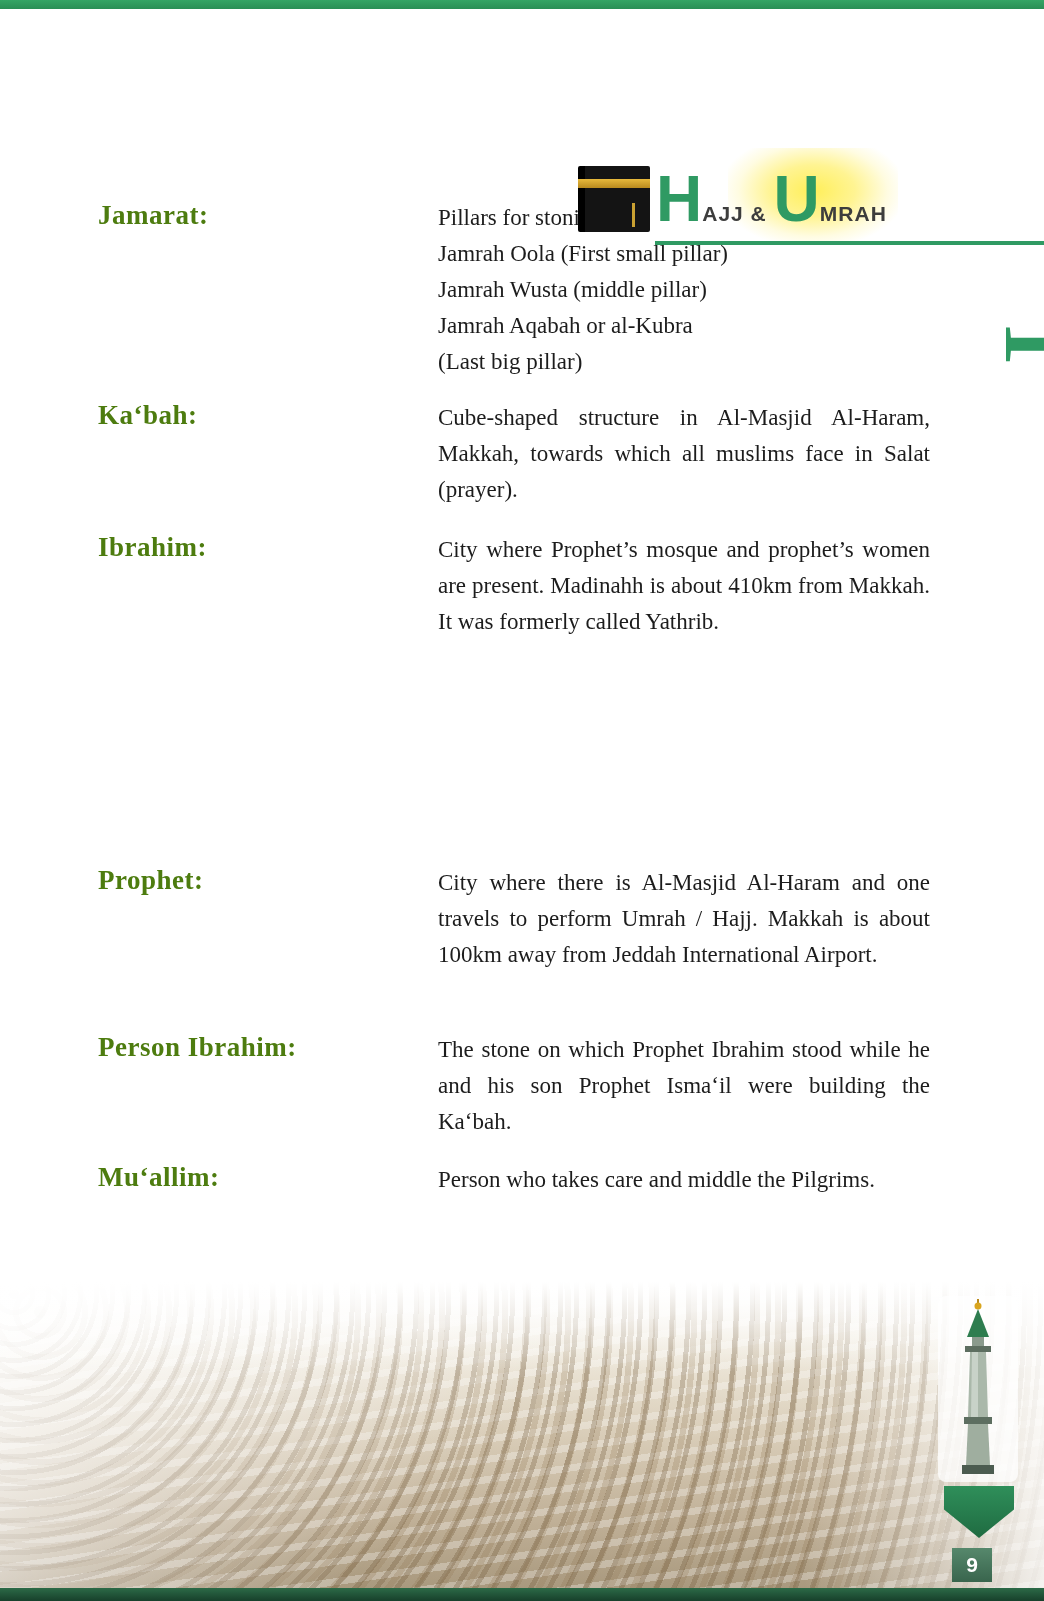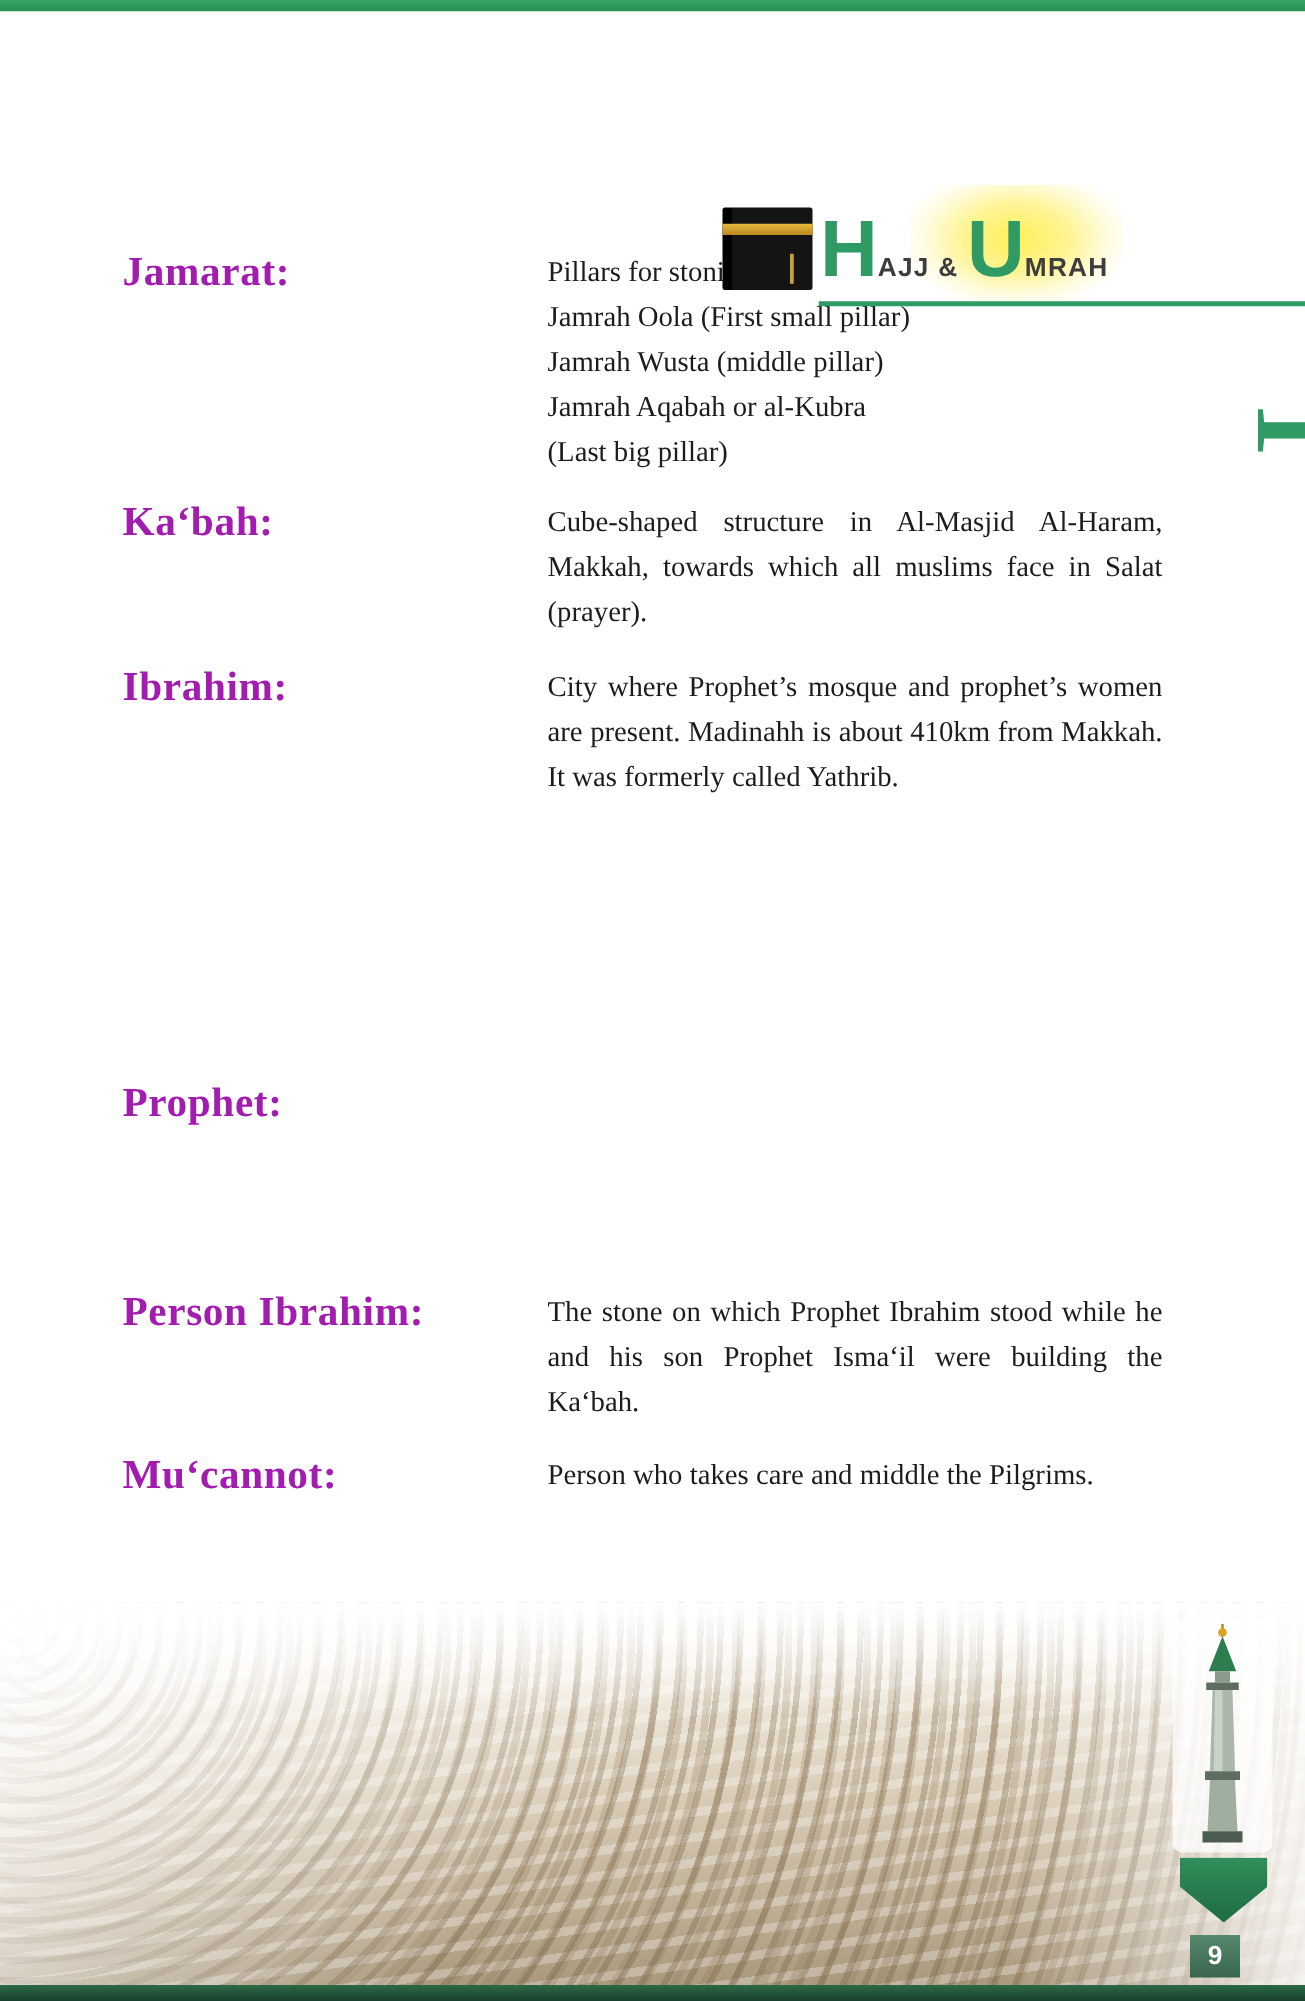--- a/index.html
+++ b/index.html
@@ -38,21 +38,21 @@
 
   
   .chapter-num{position:absolute;right:-16px;top:290px;
     font-family:"Liberation Serif", serif;font-weight:bold;
     font-size:92px;color:#2f9a63;
     transform:rotate(90deg);transform-origin:center;z-index:2;}
 
   
   .row{position:absolute;left:98px;width:832px;display:flex;}
   .term{width:340px;flex:0 0 340px;
-    font-size:33px;font-weight:bold;color:#a21caf;letter-spacing:.5px;}
+    font-size:27px;font-weight:bold;color:#4d7c0f;letter-spacing:.5px;}
   .def{flex:1;font-size:23px;line-height:36px;color:#1c1c1c;
     text-align:justify;white-space:pre-line;}
   .row.plain .def{text-align:left;}
 
   
   .photo{position:absolute;left:0;right:0;top:1282px;bottom:13px;z-index:1;
     background:
       linear-gradient(135deg, rgba(255,255,255,.95) 0%, rgba(255,255,255,.55) 22%, rgba(255,255,255,0) 48%),
       repeating-radial-gradient(circle at 14px 12px, rgba(112,88,56,.30) 0 5px, rgba(0,0,0,0) 5px 16px),
       repeating-radial-gradient(circle at 40px 30px, rgba(145,120,85,.26) 0 6px, rgba(0,0,0,0) 6px 21px),
@@ -107,29 +107,30 @@
   </div>
 
   <div class="row" style="top:532px">
     <div class="term">Ibrahim:</div>
     <div class="def">City where Prophet’s mosque and prophet’s women are present. Madinahh is about 410km from Makkah. It was formerly called Yathrib.</div>
   </div>
 
 
   <div class="row" style="top:865px">
     <div class="term">Prophet:</div>
+    <div class="def">City where there is Al-Masjid Al-Haram and one travels to perform Umrah / Hajj. Makkah is about 100km away from Jeddah International Airport.</div>
   </div>
 
   <div class="row" style="top:1032px">
     <div class="term">Person Ibrahim:</div>
     <div class="def">The stone on which Prophet Ibrahim stood while he and his son Prophet Isma‘il were building the Ka‘bah.</div>
   </div>
 
   <div class="row" style="top:1162px">
-    <div class="term">Mu‘cannot:</div>
+    <div class="term">Mu‘allim:</div>
     <div class="def">Person who takes care and middle the Pilgrims.</div>
   </div>
 
   <div class="photo"></div>
 
   <div class="minaret-wrap">
     <svg width="72" height="180" viewBox="0 0 72 180">
       <line x1="36" y1="0" x2="36" y2="10" stroke="#b98a1e" stroke-width="2"></line>
       <circle cx="36" cy="7" r="3.5" fill="#d9a520"></circle>
       <polygon points="36,10 25,38 47,38" fill="#2e7d4f"></polygon>

